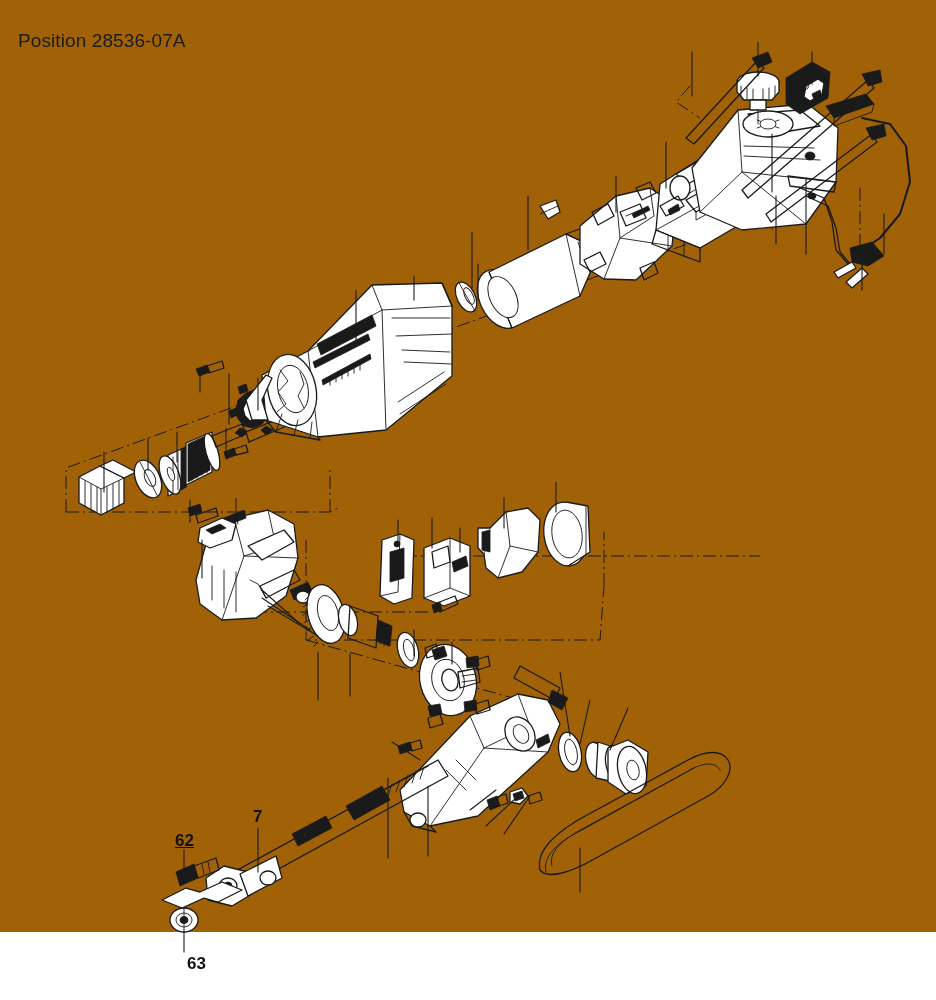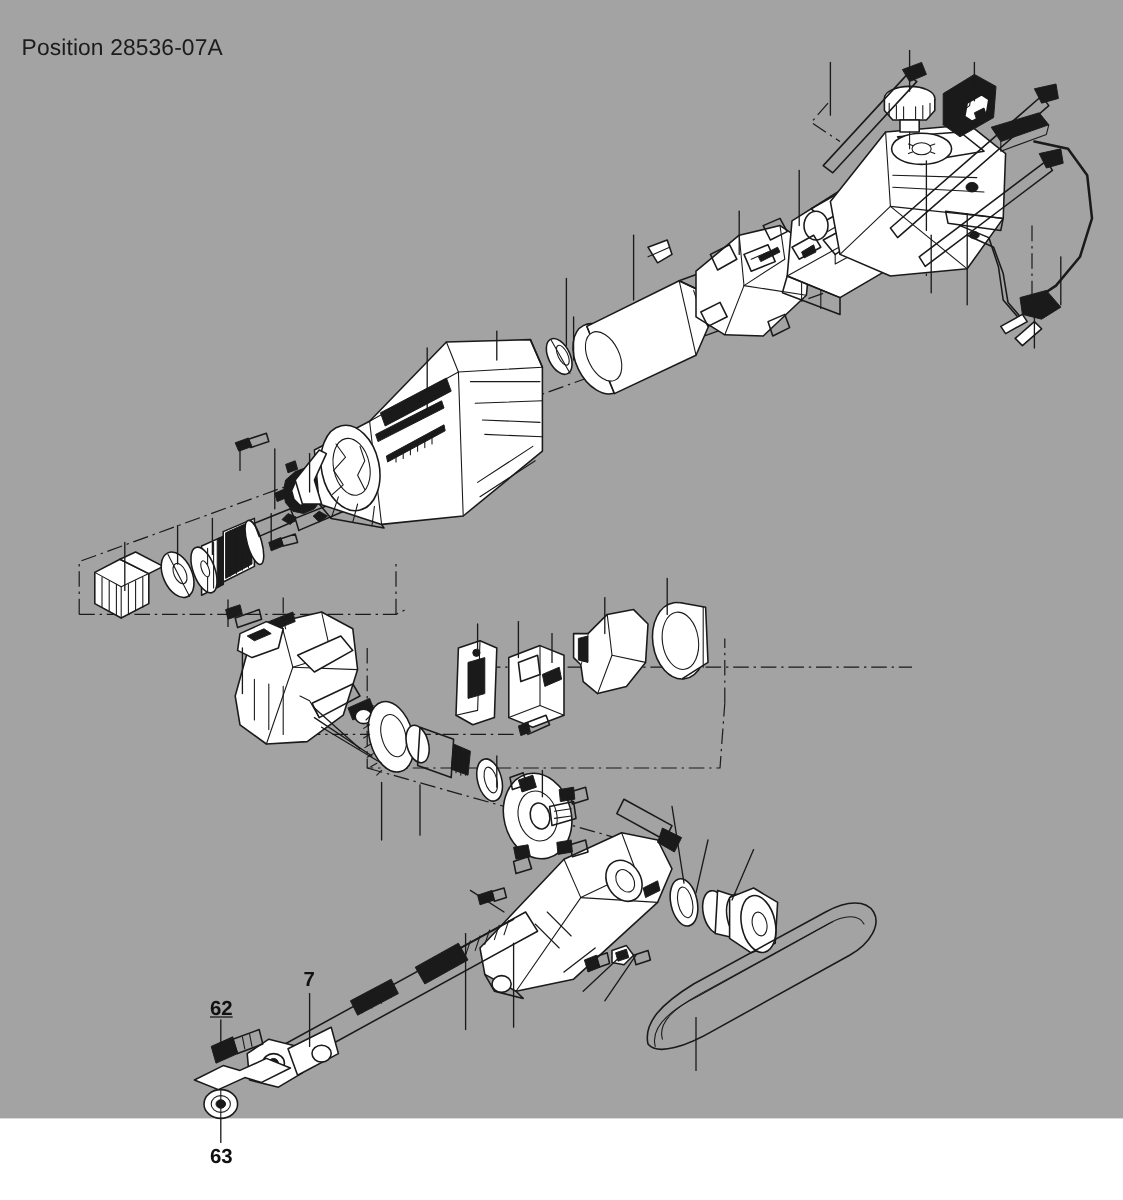--- a/index.html
+++ b/index.html
@@ -13,21 +13,21 @@
     height: 1000px;
     font-family: "Liberation Sans", sans-serif;
     color: #1a1a1a;
     overflow: hidden;
     position: relative;
   }
   #page {
     position: relative;
     width: 936px;
     height: 932px;
-    background: #a3a3a3;
+    background: #a16207;
   }
   #page-title {
     position: absolute;
     left: 18px;
     top: 30px;
     font-size: 19px;
     font-weight: 400;
     letter-spacing: 0.1px;
     color: #1c1c1c;
     white-space: nowrap;
@@ -496,15 +496,15 @@
         <line class="lead" x1="318" y1="652" x2="318" y2="700"></line>
         <line class="lead" x1="350" y1="654" x2="350" y2="696"></line>
       </g>
     </svg>
   </div>
 
   <div class="callout" style="left:175px; top:832px;text-decoration:underline;">62</div>
 
   <div class="callout" style="left:253px; top:808px;">7</div>
 
-  <div class="callout" style="left:175px; top:955px;text-align:right;">63</div>
+  <div class="callout" style="left:187px; top:955px;text-align:right;">63</div>
 
 </div>
 
 </body></html>

